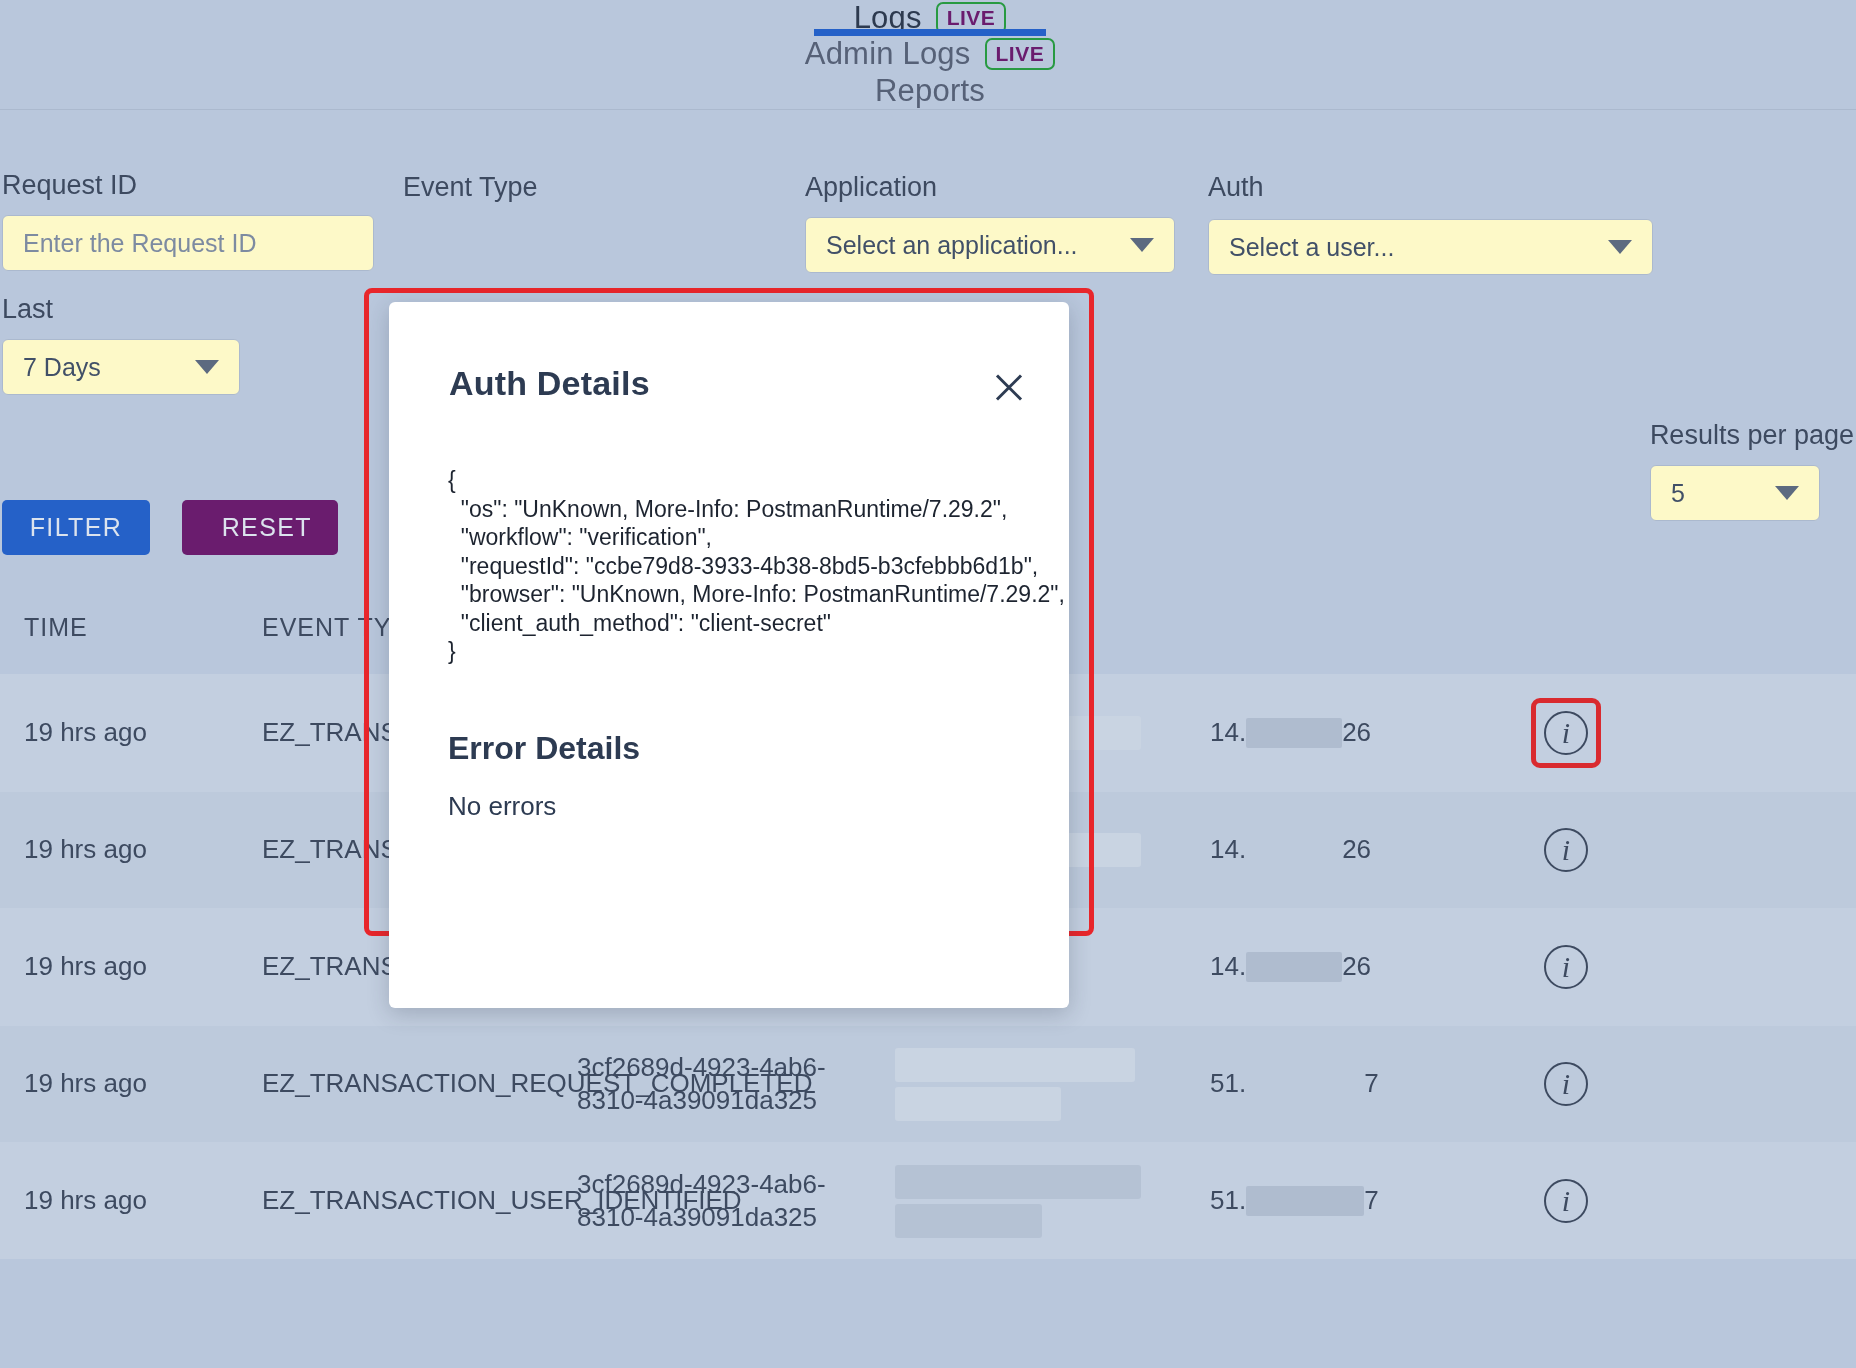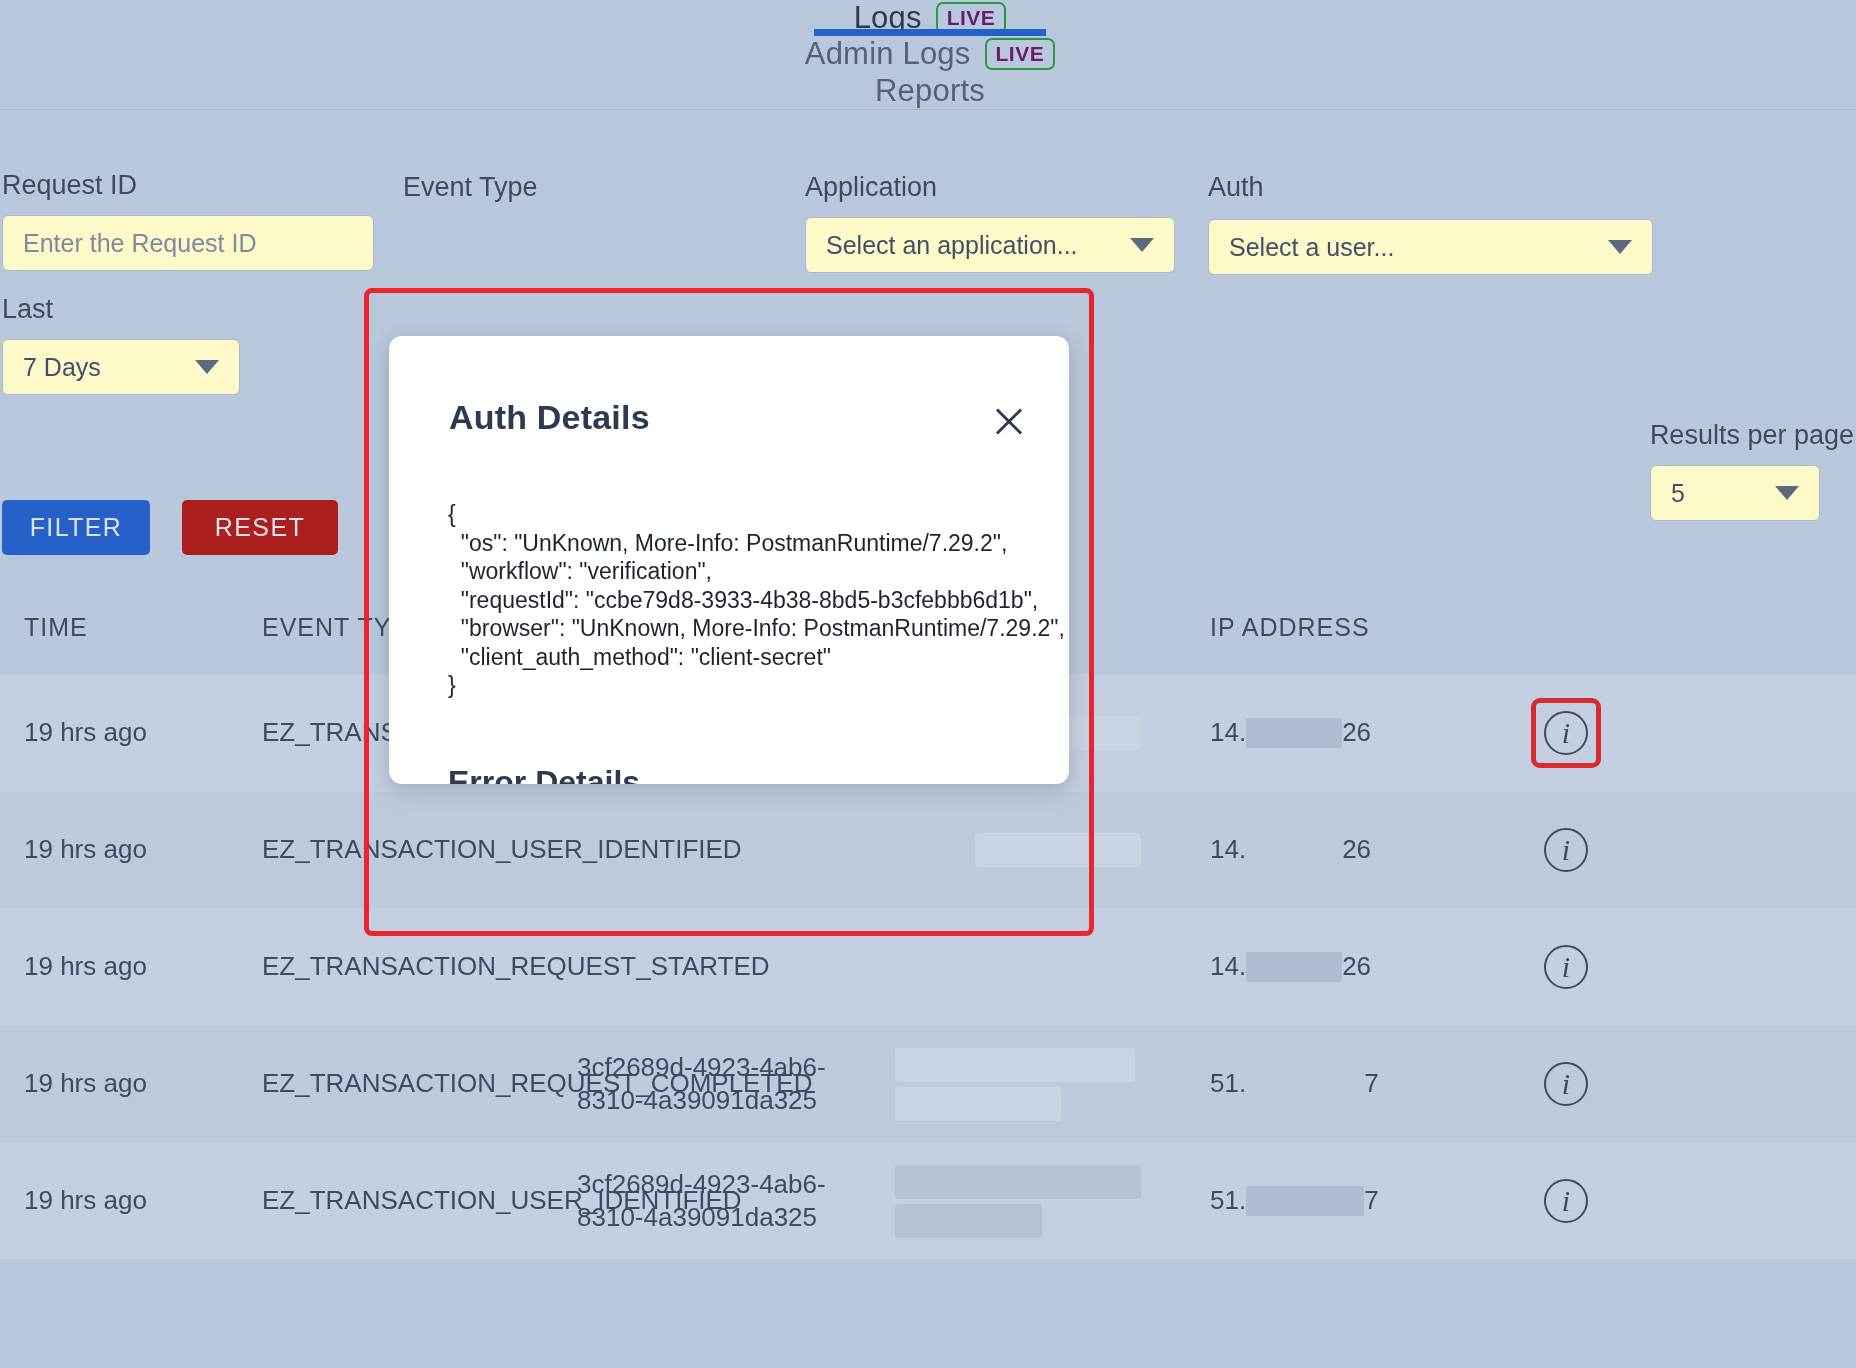--- a/index.html
+++ b/index.html
@@ -109,21 +109,21 @@
     border: none;
     border-radius: 5px;
     color: #dbe3ef;
     font-size: 25px;
     letter-spacing: 1.4px;
     font-family: "Liberation Sans", sans-serif;
     cursor: pointer;
     padding: 0 26px;
   }
   .btn-filter { background: #1f62d4; }
-  .btn-reset  { background: #b91c1c; min-width: 156px; }
+  .btn-reset  { background: #701a75; min-width: 156px; text-align: right; }
 
   
   .table {
     position: absolute;
     left: 0; right: 0;
     top: 580px;
   }
   .thead {
     display: flex;
     height: 94px;
@@ -197,24 +197,24 @@
   .modal-highlight {
     position: absolute;
     left: 364px; top: 288px;
     width: 730px; height: 648px;
     border: 5px solid #e8262b;
     border-radius: 8px;
     pointer-events: none;
   }
   .modal {
     position: absolute;
-    left: 389px; top: 336px;
-    width: 680px; height: 448px;
+    left: 389px; top: 302px;
+    width: 680px; height: 706px;
     background: #ffffff;
-    border-radius: 13px;
+    border-radius: 6px;
     box-shadow: 0 6px 22px rgba(30,40,60,.22);
     overflow: hidden;
   }
   .modal-head {
     display: flex;
     align-items: flex-start;
     justify-content: space-between;
     padding: 62px 40px 0 60px;
   }
   .modal-title {
@@ -328,21 +328,20 @@
         <span class="caret"></span>
       </div>
     </div>
 
     <div class="table">
       <div class="thead">
         <div class="cell col-time">TIME</div>
         <div class="cell col-event">EVENT TYPE</div>
         <div class="cell col-req"></div>
         <div class="cell col-app"></div>
-        <div class="cell col-ip">IP ADDRESS</div>
         <div class="cell col-info"></div>
       </div>
 
       <div class="row alt">
         <div class="cell col-time">19 hrs ago</div>
         <div class="cell col-event">EZ_TRANSACTION_REQUEST_COMPLETED</div>
         <div class="cell col-req">
           <span></span>
         </div>
         <div class="cell col-app">

